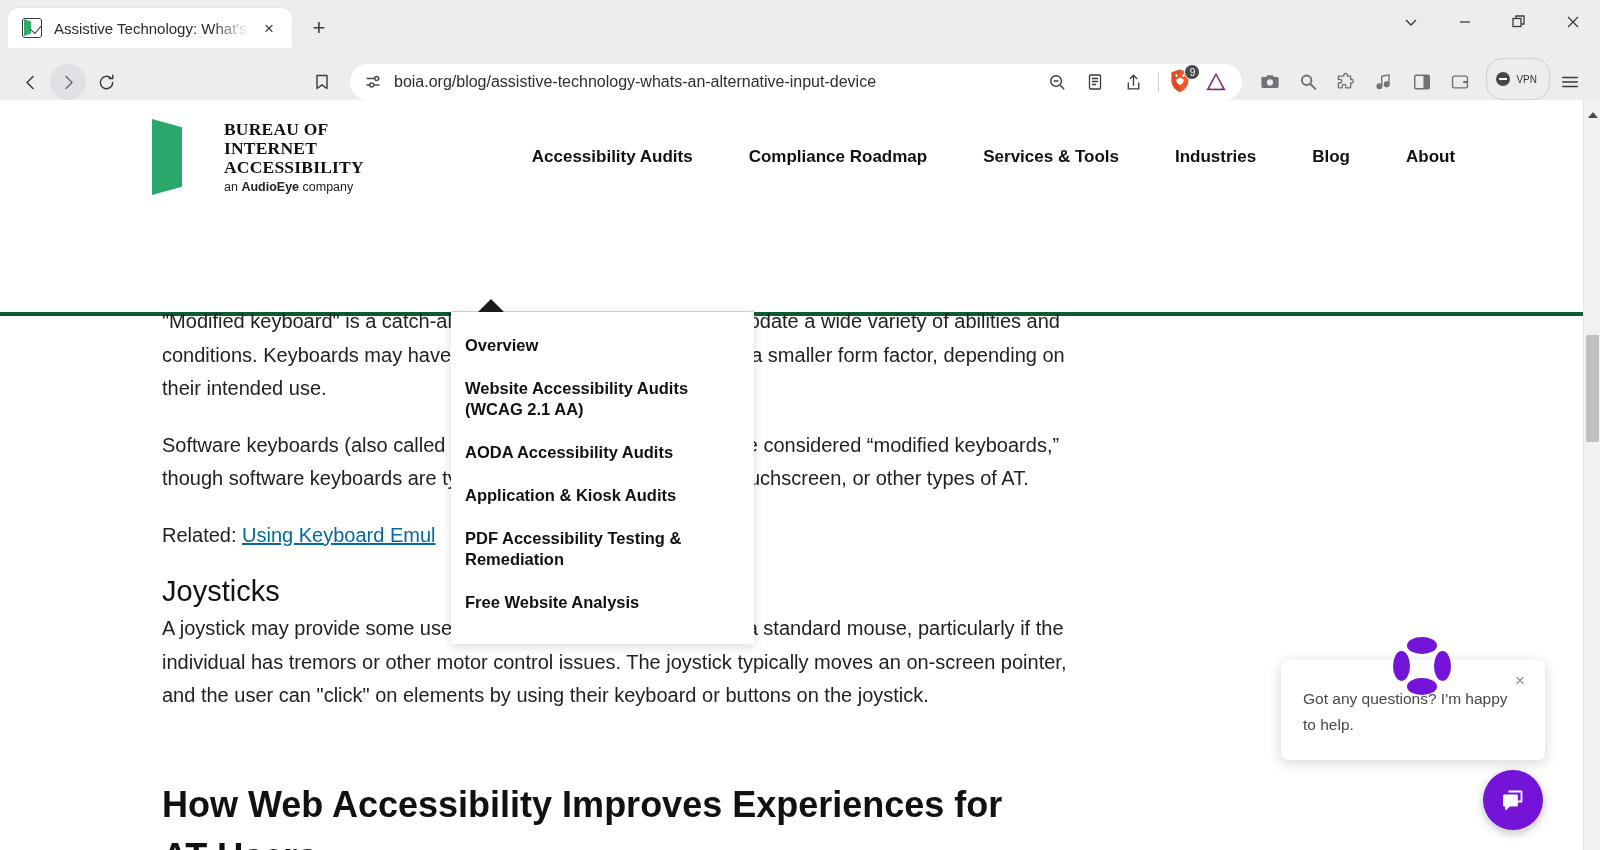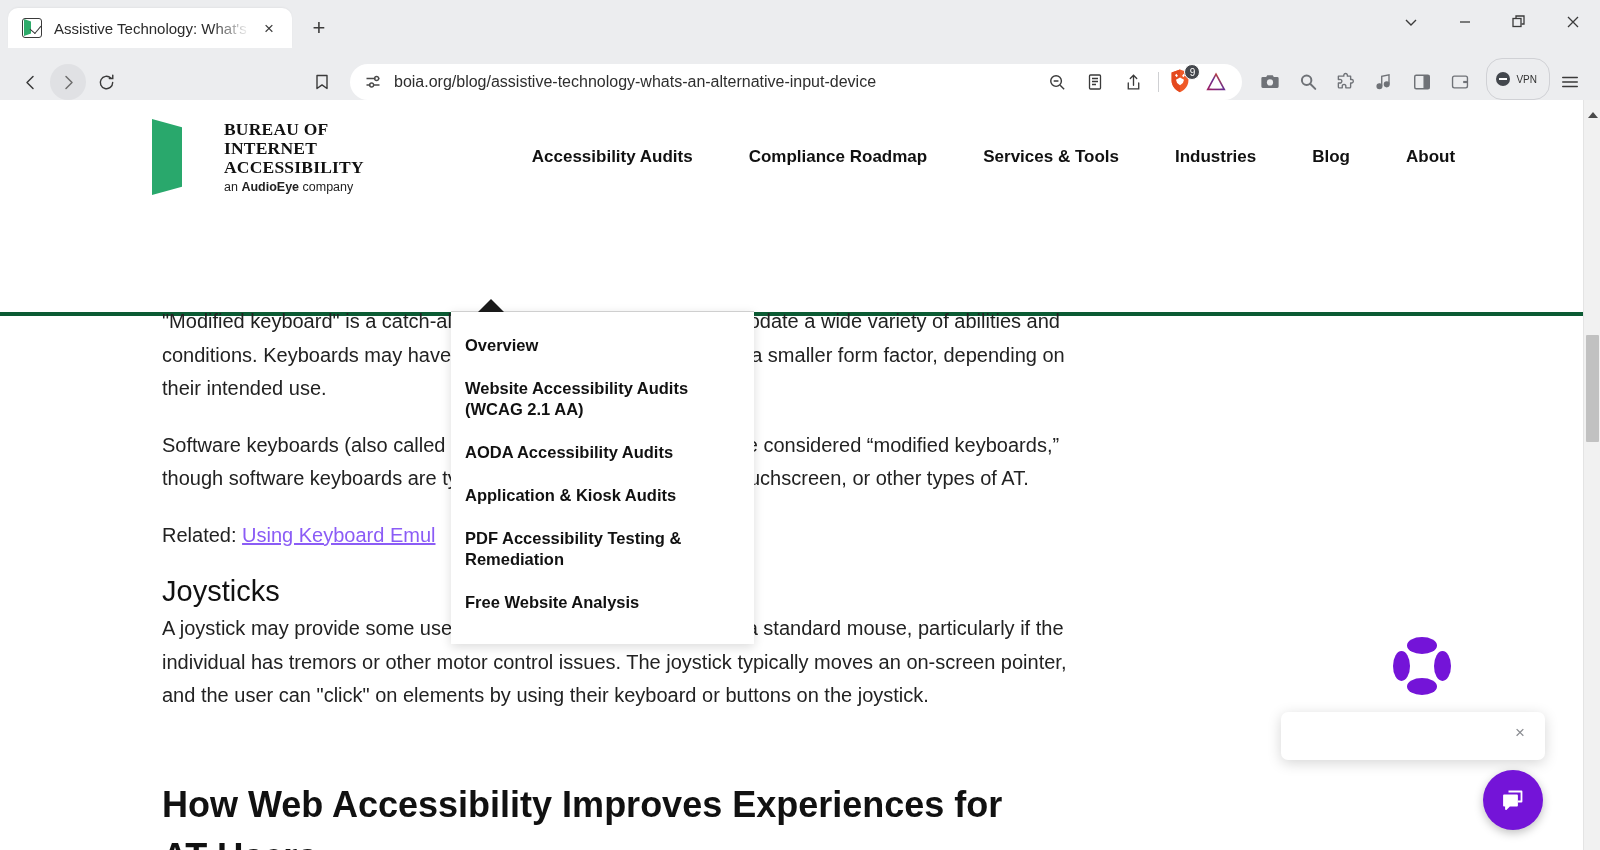--- a/index.html
+++ b/index.html
@@ -160,21 +160,21 @@
   
   .article {
     position: absolute; left: 162px; top: 205px;
     width: 920px;
   }
   .article p {
     font-size: 20px; line-height: 33.5px; color: #222;
     margin-bottom: 23px;
   }
   .article a.inline-link {
-    color: #8b5cf6; text-decoration: underline;
+    color: #0369a1; text-decoration: underline;
   }
   .h2 {
     font-size: 29px; font-weight: normal; color: #111;
     margin: 21px 0 4px 0;
   }
   .h1 {
     font-size: 36px; font-weight: bold; color: #111;
     line-height: 52px; margin-top: 66px; width: 860px;
   }
 
@@ -486,20 +486,21 @@
       </div>
 
       <div class="chat-avatar">
         <span class="petal top"></span>
         <span class="petal bottom"></span>
         <span class="petal left"></span>
         <span class="petal right"></span>
       </div>
       <div class="chat-bubble">
         <div class="chat-close">×</div>
+        <div class="chat-bubble-text">Got any questions? I'm happy to help.</div>
       </div>
       <div class="chat-fab">
         <svg width="30" height="30" viewBox="0 0 30 30" fill="none" stroke="#ffffff" stroke-width="1.8" stroke-linejoin="round">
           <path d="M10.5 6.5h13v10h-3.5"></path>
           <path d="M6 10.5h13v10h-7.5L8 24v-3.5H6z" fill="#ffffff" stroke="#ffffff"></path>
         </svg>
       </div>
 
     </div>
   </div>

